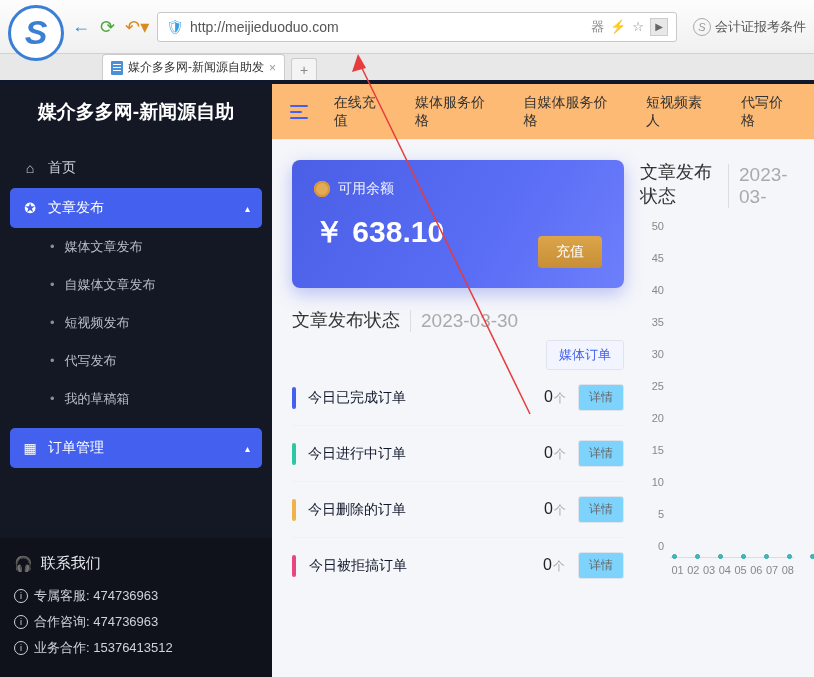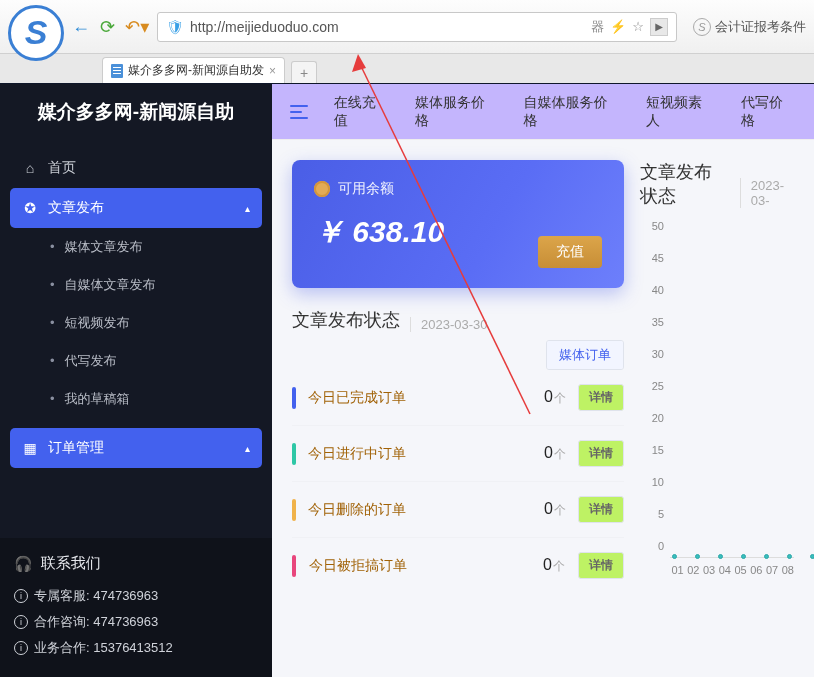--- a/index.html
+++ b/index.html
@@ -15,21 +15,21 @@
 .url-bar { flex: 1; height: 30px; border: 1px solid #c8c8c8; border-radius: 3px; background: #fff; display: flex; align-items: center; padding: 0 8px; gap: 6px; }
 .url-shield { color: #3aa0e6; font-size: 14px; }
 .url-text { flex: 1; font-size: 14px; color: #555; }
 .url-icons { display: flex; gap: 6px; color: #888; font-size: 13px; align-items: center; }
 .url-go { width: 18px; height: 18px; background: #e8e8e8; border: 1px solid #ccc; display: flex; align-items: center; justify-content: center; font-size: 10px; color: #666; }
 .side-box { display: flex; align-items: center; gap: 4px; padding-left: 8px; }
 .side-circ { width: 18px; height: 18px; border: 1.5px solid #aaa; border-radius: 50%; display: inline-flex; align-items: center; justify-content: center; font-size: 11px; color: #999; font-style: italic; }
 .side-text { font-size: 13px; color: #555; }
 
 
-.tab-strip { height: 30px; background: #e8e8e8; display: flex; align-items: flex-end; padding-left: 102px; border-bottom: 1px solid #0f172a; }
+.tab-strip { height: 30px; background: #e8e8e8; display: flex; align-items: flex-end; padding-left: 102px; border-bottom: 4px solid #0f172a; }
 .tab { height: 26px; background: #fff; border: 1px solid #ccc; border-bottom: none; border-radius: 4px 4px 0 0; display: flex; align-items: center; padding: 0 8px; gap: 5px; font-size: 12px; color: #333; max-width: 185px; }
 .tab-doc { width: 12px; height: 14px; background: #4a90d9; border-radius: 1px; position: relative; }
 .tab-doc::after { content: ""; position: absolute; left: 2px; top: 3px; right: 2px; height: 1px; background: #fff; box-shadow: 0 3px 0 #fff, 0 6px 0 #fff; }
 .tab-title { white-space: nowrap; overflow: hidden; text-overflow: ellipsis; }
 .tab-close { color: #999; font-size: 12px; }
 .tab-add { width: 26px; height: 22px; margin-left: 6px; background: #f4f4f4; border: 1px solid #ccc; border-bottom: none; border-radius: 3px 3px 0 0; display: flex; align-items: center; justify-content: center; color: #888; font-size: 14px; }
 
 
 .app { display: flex; height: calc(677px - 84px); }
 .sidebar { width: 272px; background: #141824; color: #c9cdd4; display: flex; flex-direction: column; font-size: 14px; }
@@ -42,44 +42,44 @@
 .menu-caret { margin-left: auto; font-size: 10px; }
 .sub-item { padding: 10px 12px 10px 40px; color: #b8bcc6; cursor: pointer; font-size: 13px; }
 .sub-item::before { content: "•"; margin-right: 10px; color: #8a8fa0; }
 .contact { padding: 16px 14px; background: #0f121a; }
 .contact-h { display: flex; align-items: center; gap: 8px; font-size: 15px; color: #e4e6eb; margin-bottom: 10px; }
 .contact-row { display: flex; align-items: center; gap: 6px; font-size: 13px; color: #cfd2d9; padding: 4px 0; }
 .dot-ic { width: 14px; height: 14px; border: 1.5px solid #cfd2d9; border-radius: 50%; display: inline-flex; align-items: center; justify-content: center; font-size: 9px; }
 
 
 .main { flex: 1; background: #f5f6fa; display: flex; flex-direction: column; }
-.topnav { height: 56px; background: #c4b5fd; display: flex; align-items: center; padding: 0 18px; gap: 26px; font-size: 14px; color: #333; border-bottom: 1px solid #eee; }
+.topnav { height: 56px; background: #fdba74; display: flex; align-items: center; padding: 0 18px; gap: 26px; font-size: 14px; color: #333; border-bottom: 1px solid #eee; }
 .hamb { width: 18px; height: 14px; display: flex; flex-direction: column; justify-content: space-between; }
 .hamb span { height: 2px; background: #4361ee; border-radius: 1px; }
 .hamb span:nth-child(2){ width: 70%; }
 .content { flex: 1; padding: 20px; display: flex; gap: 16px; overflow: hidden; }
 .left-col { width: 332px; display: flex; flex-direction: column; gap: 20px; }
 .balance-card { height: 128px; border-radius: 8px; background: linear-gradient(120deg,#4a5ee6,#5a6df5 60%,#6d7ffb); color: #fff; padding: 20px 22px; display: flex; justify-content: space-between; box-shadow: 0 6px 18px rgba(74,94,230,.35); }
 .bal-label { display: flex; align-items: center; gap: 8px; font-size: 14px; opacity: .92; }
 .coin { width: 16px; height: 16px; border-radius: 50%; background: #f0b24a; display: inline-block; box-shadow: inset 0 0 0 2px #e09a2e; }
-.bal-amount { font-size: 30px; font-weight: 600; margin-top: 14px; font-style: italic; }
+.bal-amount { font-size: 30px; font-weight: 600; margin-top: 14px; }
 .recharge-wrap { display: flex; align-items: flex-end; }
 .recharge { background: linear-gradient(#dca54a,#c78e36); color: #fff; border: none; border-radius: 4px; padding: 7px 18px; font-size: 14px; cursor: pointer; }
 .panel-title { display: flex; align-items: flex-end; gap: 10px; font-size: 18px; color: #333; }
-.panel-date { font-size: 13px; color: #aaa; border-left: 1px solid #ddd; padding-left: 10px; }
+.panel-date { font-size: 19px; color: #aaa; border-left: 1px solid #ddd; padding-left: 10px; }
 .tabs { display: flex; border: 1px solid #dfe3ec; border-radius: 3px; overflow: hidden; width: fit-content; margin-left: auto; font-size: 13px; margin-top: 8px; }
 .tabs div { padding: 5px 12px; color: #666; cursor: pointer; }
 .tabs .act { color: #4361ee; background: #f2f5ff; }
 .order-row { display: flex; align-items: center; padding: 14px 0; border-bottom: 1px solid #f0f1f5; gap: 12px; }
 .order-row:last-child { border-bottom: none; gap: 13px; }
 .bar { width: 4px; height: 22px; border-radius: 2px; }
-.order-label { flex: 1; font-size: 14px; color: #a16207; }
+.order-label { flex: 1; font-size: 14px; color: #0f172a; }
 .order-count { font-size: 16px; color: #222; }
 .order-unit { font-size: 12px; color: #aaa; margin-left: 1px; }
-.detail-btn { border: 1px solid #dfe3ec; background: #bef264; color: #666; padding: 4px 10px; border-radius: 3px; font-size: 12px; cursor: pointer; font-weight: bold; }
+.detail-btn { border: 1px solid #dfe3ec; background: #7dd3fc; color: #666; padding: 4px 10px; border-radius: 3px; font-size: 12px; cursor: pointer; }
 .right-col { flex: 1; min-width: 0; }
 .chart-wrap { position: relative; height: 380px; }
 .y-axis { position: absolute; left: 0; top: 30px; bottom: 30px; width: 28px; }
 .y-tick { position: absolute; right: 4px; font-size: 11px; color: #888; transform: translateY(-50%); }
 .x-axis { position: absolute; left: 30px; right: 0; bottom: 12px; display: flex; gap: 2px; font-size: 11px; color: #888; }
 .x-axis span { width: 22px; text-align: right; }
 .plot { position: absolute; left: 30px; right: 0; top: 30px; bottom: 30px; border-bottom: 1px solid #ddd; }
 .line0 { position: absolute; left: 2px; bottom: -2px; display: flex; gap: 18px; }
 .pt { width: 5px; height: 5px; border-radius: 50%; background: #39bdbd; border: 1px solid #2aa7a7; }
 

